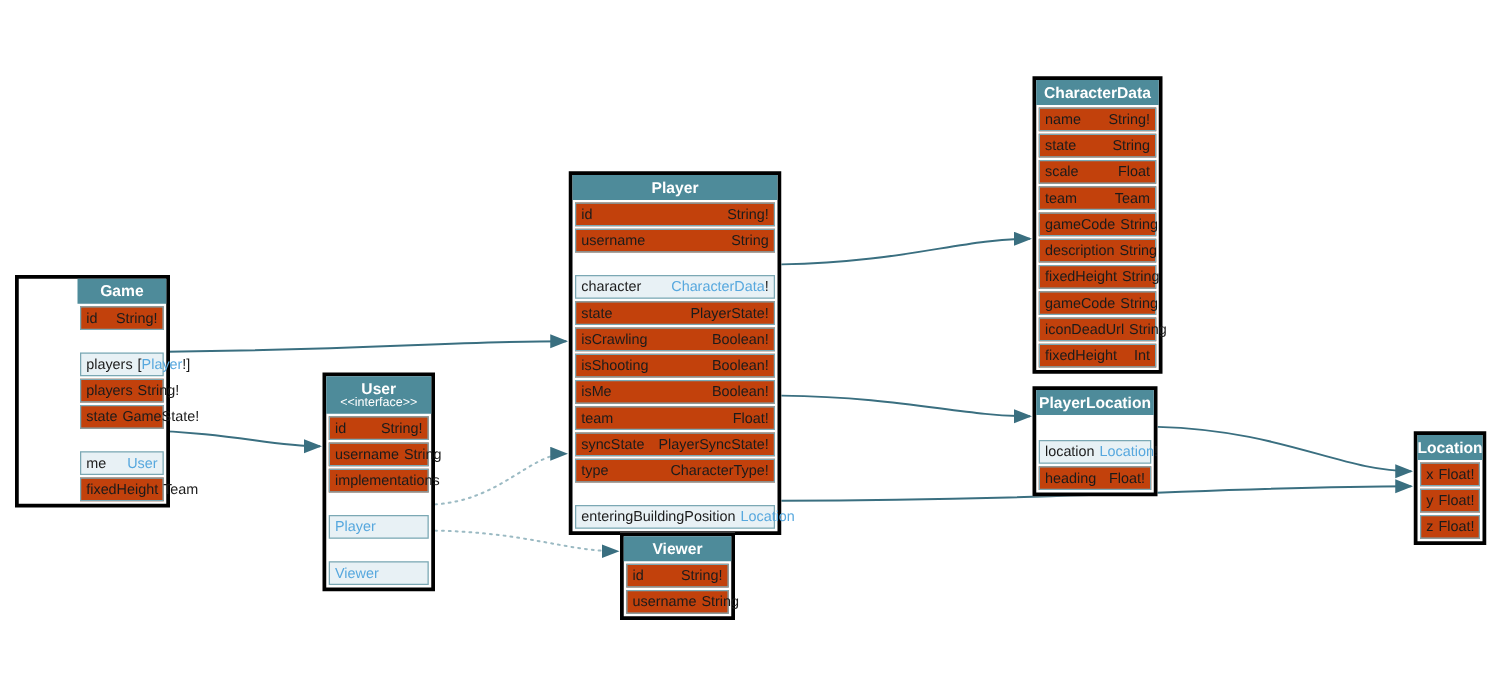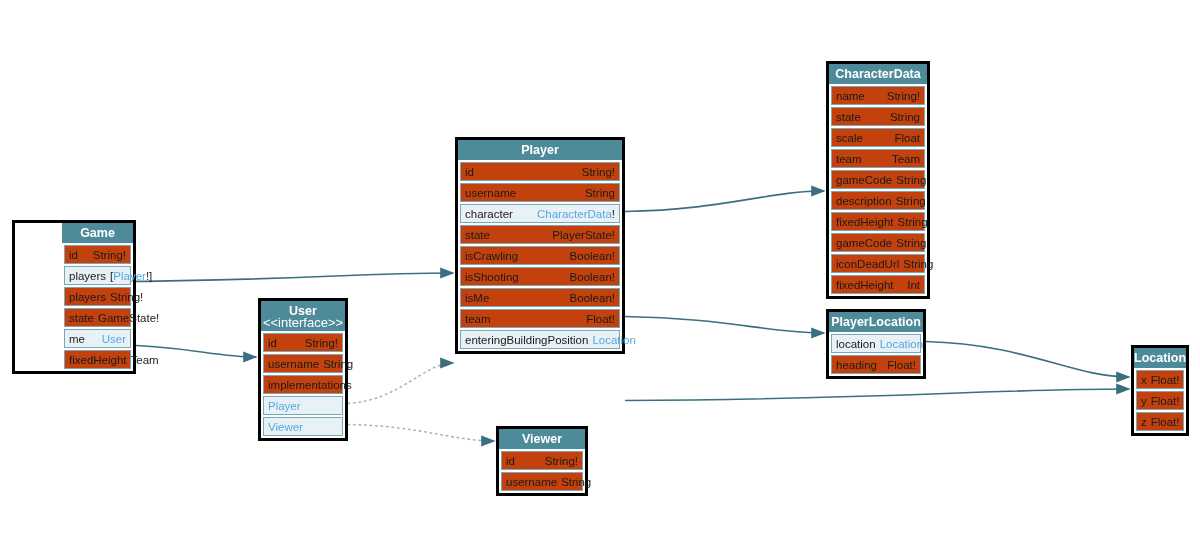--- a/index.html
+++ b/index.html
@@ -10,30 +10,30 @@
   #edges{position:absolute;left:0;top:0;width:1200px;height:547px;pointer-events:none;}
   .table{
     position:absolute;box-sizing:border-box;background:#ffffff;
     border:3px solid #000000;
   }
   .thead{
     background:#4e8b9a;color:#ffffff;text-align:center;
     display:flex;flex-direction:column;justify-content:center;
   }
   .thead .title{font-size:12.5px;font-weight:bold;line-height:14px;}
-  .thead .subtitle{font-size:13px;line-height:10px;}
+  .thead .subtitle{font-size:10px;line-height:10px;}
   .tbody{padding:2px;}
   .row{
     box-sizing:border-box;height:19px;margin-bottom:2px;
     border:1px solid #7ba8b4;background:#c2410c;
     display:flex;justify-content:space-between;align-items:center;
     padding:0 4px;font-size:11.5px;white-space:nowrap;color:#1b1b1b;
   }
   .row:last-child{margin-bottom:0;}
-  .row.tint{background:#e8f1f5;}
+  .row.tint{background:#e8f1f5;margin-top:18px;}
   .fname{text-align:left;}
   .ftype{margin-left:4px;}
   .lnk{color:#57a8de;}
 </style>
 </head>
 <body>
 
 <div id="canvas">
   <svg id="edges" xmlns="http://www.w3.org/2000/svg" viewBox="0 0 1200 547">
       <defs>
@@ -137,20 +137,28 @@
             <span class="ftype"><span>Boolean!</span></span>
           </div>
           <div class="row">
             <span class="fname">isMe</span>
             <span class="ftype"><span>Boolean!</span></span>
           </div>
           <div class="row">
             <span class="fname">team</span>
             <span class="ftype"><span>Float!</span></span>
           </div>
+          <div class="row">
+            <span class="fname">syncState</span>
+            <span class="ftype"><span>PlayerSyncState!</span></span>
+          </div>
+          <div class="row">
+            <span class="fname">type</span>
+            <span class="ftype"><span>CharacterType!</span></span>
+          </div>
           <div class="row tint">
             <span class="fname">enteringBuildingPosition</span>
             <span class="ftype"><span class="lnk">Location</span></span>
           </div>
         </div>
       </div>
       <div class="table" style="left: 496px; top: 426px; width: 92px;">
         <div class="thead" style="height: 20px;">
           <div class="title">Viewer</div>
         </div>

